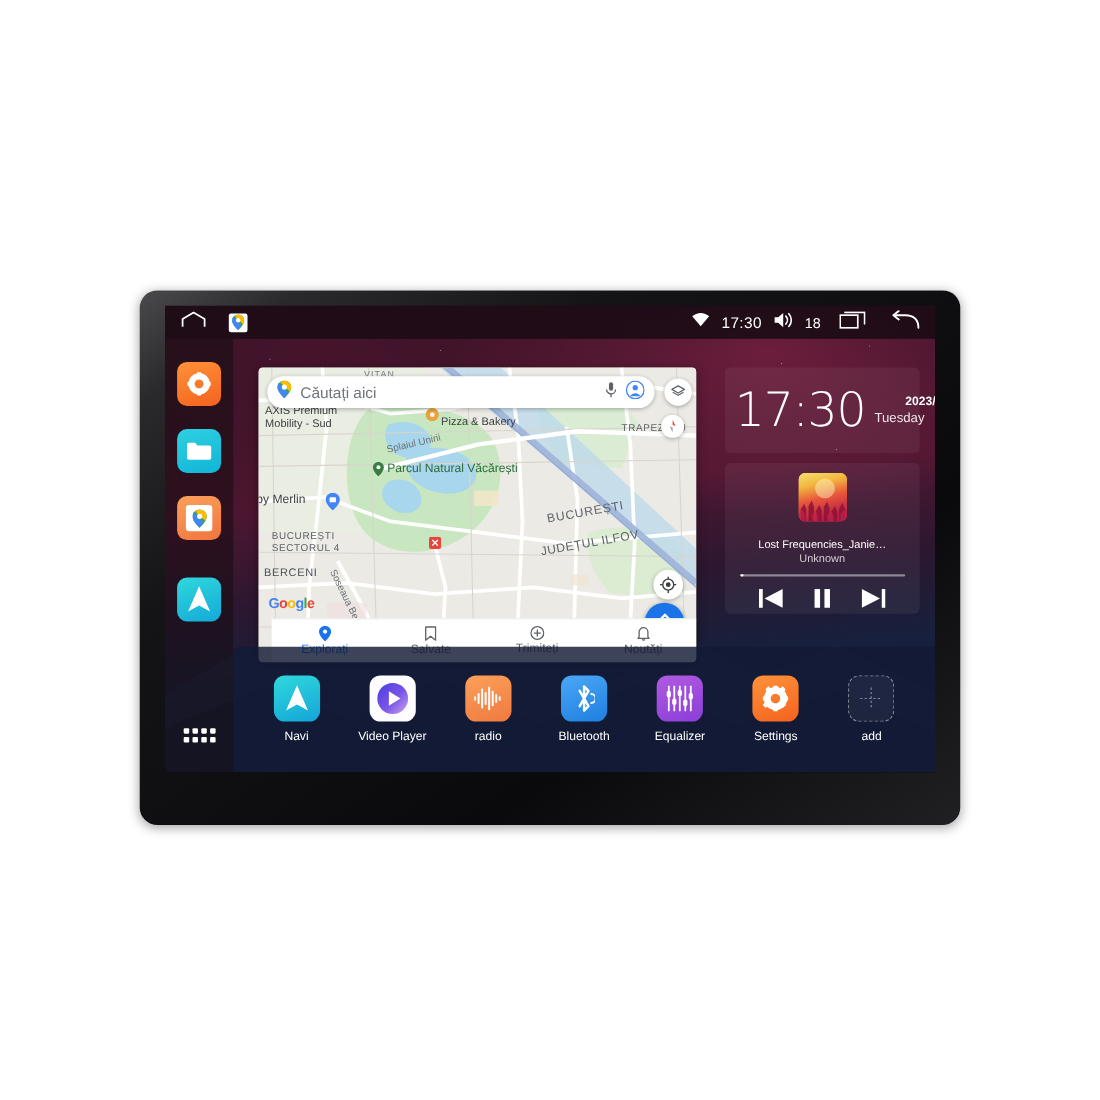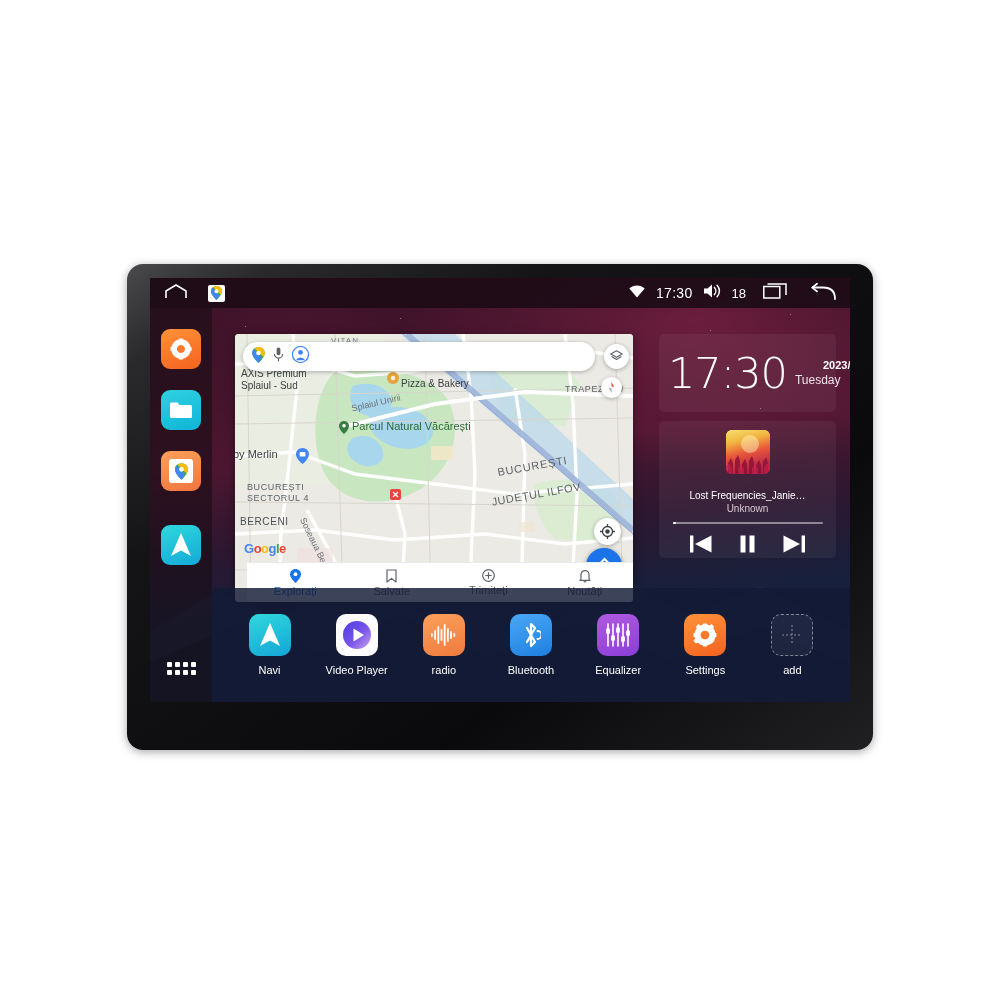--- a/index.html
+++ b/index.html
@@ -388,21 +388,21 @@
 
         <path d="M72,176 L96,220 L118,268" stroke="#ffffff" stroke-width="3.6" fill="none"></path>
 
         <rect x="196" y="112" width="22" height="14" fill="#f3e6c8" opacity="0.85"></rect>
         <rect x="62" y="214" width="36" height="22" fill="#f0dede" opacity="0.6"></rect>
         <rect x="284" y="188" width="16" height="10" fill="#f0e6d2" opacity="0.7"></rect>
       </svg>
 
       <div class="map-label" style="left:96px;top:2px;font-size:8px;color:#7a7f85;letter-spacing:1px">VITAN</div>
       <div class="map-label" style="left:6px;top:34px;font-size:10px;color:#3c4043">AXIS Premium</div>
-      <div class="map-label" style="left:6px;top:46px;font-size:10px;color:#3c4043">Splaiul - Sud</div>
+      <div class="map-label" style="left:6px;top:46px;font-size:10px;color:#3c4043">Mobility - Sud</div>
       <div class="map-label" style="left:166px;top:44px;font-size:10px;color:#3c4043">Pizza &amp; Bakery</div>
       <div class="map-label" style="left:330px;top:50px;font-size:9px;color:#5d6368;letter-spacing:.6px">TRAPEZULU</div>
       <div class="map-label" style="left:116px;top:64px;font-size:9px;color:#6b7075;transform:rotate(-13deg)">Splaiul Unirii</div>
       <div class="map-label" style="left:117px;top:86px;font-size:11px;color:#2e6b3a">Parcul Natural Văcărești</div>
       <div class="map-label" style="left:-2px;top:114px;font-size:11px;color:#3c4043">by Merlin</div>
       <div class="map-label" style="left:262px;top:126px;font-size:11px;color:#5d6368;letter-spacing:.8px;transform:rotate(-10deg)">BUCUREȘTI</div>
       <div class="map-label" style="left:12px;top:148px;font-size:9px;color:#5d6368;letter-spacing:.6px">BUCUREȘTI</div>
       <div class="map-label" style="left:12px;top:159px;font-size:9px;color:#5d6368;letter-spacing:.6px">SECTORUL 4</div>
       <div class="map-label" style="left:256px;top:154px;font-size:11px;color:#5d6368;letter-spacing:.5px;transform:rotate(-10deg)">JUDEȚUL ILFOV</div>
       <div class="map-label" style="left:5px;top:182px;font-size:10px;color:#4a4f54;letter-spacing:.6px">BERCENI</div>
@@ -435,20 +435,21 @@
 
       <div id="map-search">
         <span>
           <svg width="13" height="16" viewBox="0 0 11 14">
             <path d="M5.5,0 C8.5,0 11,2.4 11,5.3 C11,9.2 5.5,14 5.5,14 C5.5,14 0,9.2 0,5.3 C0,2.4 2.5,0 5.5,0 Z" fill="#34a853"></path>
             <path d="M5.5,0 C8.5,0 11,2.4 11,5.3 C11,6.4 10.5,7.6 9.8,8.7 L2.3,1.6 C3.3,0.6 4.3,0 5.5,0 Z" fill="#fbbc05"></path>
             <path d="M1.1,1.8 C0.4,2.8 0,4 0,5.3 C0,9.2 5.5,14 5.5,14 L8.2,9.5 Z" fill="#4285f4"></path>
             <circle cx="5.5" cy="5.2" r="2" fill="#fff"></circle>
           </svg>
         </span>
+        <span class="q">Căutați aici</span>
         <span>
           <svg width="11" height="15" viewBox="0 0 11 15">
               <rect x="3.6" y="0.6" width="3.8" height="7.6" rx="1.9" fill="#5f6368"></rect>
               <path d="M1.4,7 A4.1,4.1 0 0 0 9.6,7" fill="none" stroke="#5f6368" stroke-width="1.2"></path>
               <path d="M5.5,11.2 L5.5,14.2" stroke="#5f6368" stroke-width="1.2"></path>
             </svg>
         </span>
         <span>
           <svg width="17" height="17" viewBox="0 0 17 17">
               <circle cx="8.5" cy="8.5" r="8" fill="none" stroke="#4285f4" stroke-width="1.2"></circle>

